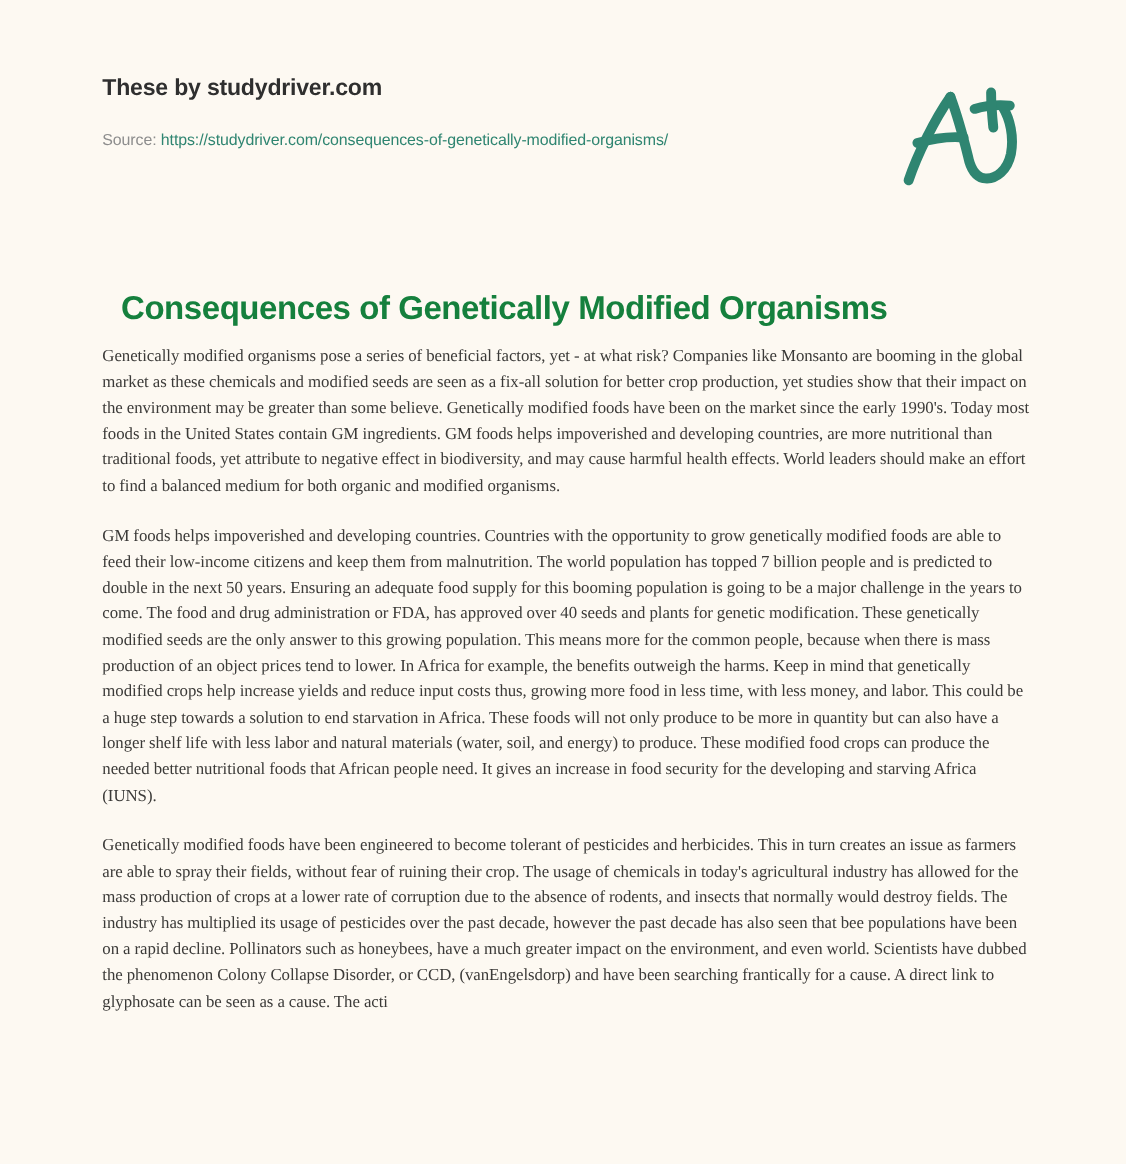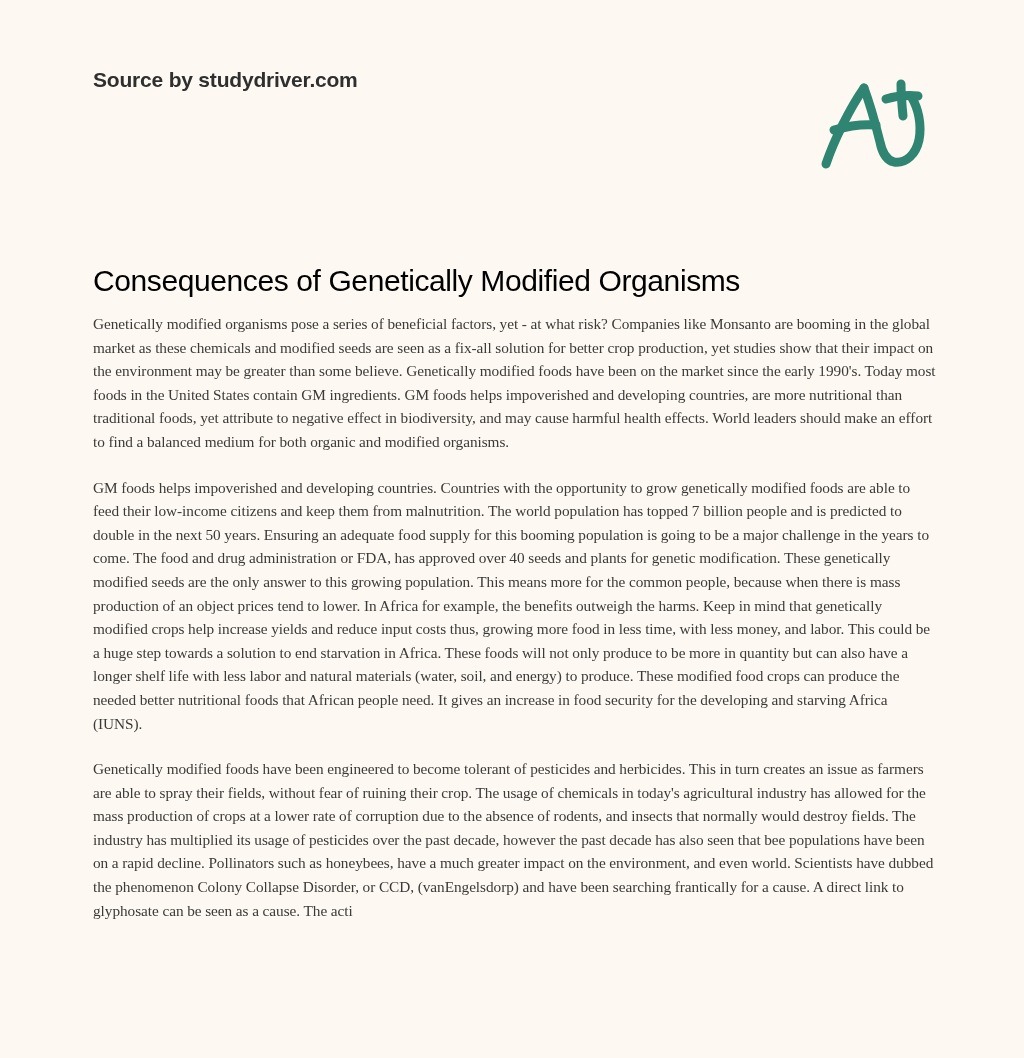--- a/index.html
+++ b/index.html
@@ -66,26 +66,26 @@
   }
   .logo svg {
     display: block;
     width: 122px;
     height: 108px;
   }
 
   
   .title {
     position: absolute;
-    left: 93px;
+    left: 110px;
     top: 243px;
     width: 860px;
     font-size: 30px;
-    font-weight: normal;
-    color: #000000;
+    font-weight: bold;
+    color: #15803d;
     letter-spacing: -0.4px;
     line-height: 1.2;
   }
 
   
   .body-copy {
     position: absolute;
     left: 93px;
     top: 312px;
     width: 844px;
@@ -105,22 +105,26 @@
     margin-bottom: 0;
   }
 </style>
 </head>
 <body>
 
 <div class="page">
 
   <div class="header">
 
-    <div class="byline">Source by studydriver.com</div>
+    <div class="byline">These by studydriver.com</div>
 
+    <div class="source-line">
+      <span class="source-label">Source:</span>
+      <a class="source-url" href="#">https://studydriver.com/consequences-of-genetically-modified-organisms/</a>
+    </div>
 
     <div class="logo">
       <svg viewBox="0 0 122 108" xmlns="http://www.w3.org/2000/svg">
         <g fill="none" stroke="#2f8571" stroke-linecap="round" stroke-linejoin="round">
 
           <path d="M14 96 C 22 72, 38 40, 52 20" stroke-width="9"></path>
 
           <path d="M52 20 C 58 36, 64 58, 68 74 C 70 84, 74 92, 82 94 C 94 96, 104 86, 107 72 C 110 56, 106 40, 100 30" stroke-width="9"></path>
 
           <path d="M22 62 C 36 58, 52 56, 64 57" stroke-width="9"></path>

